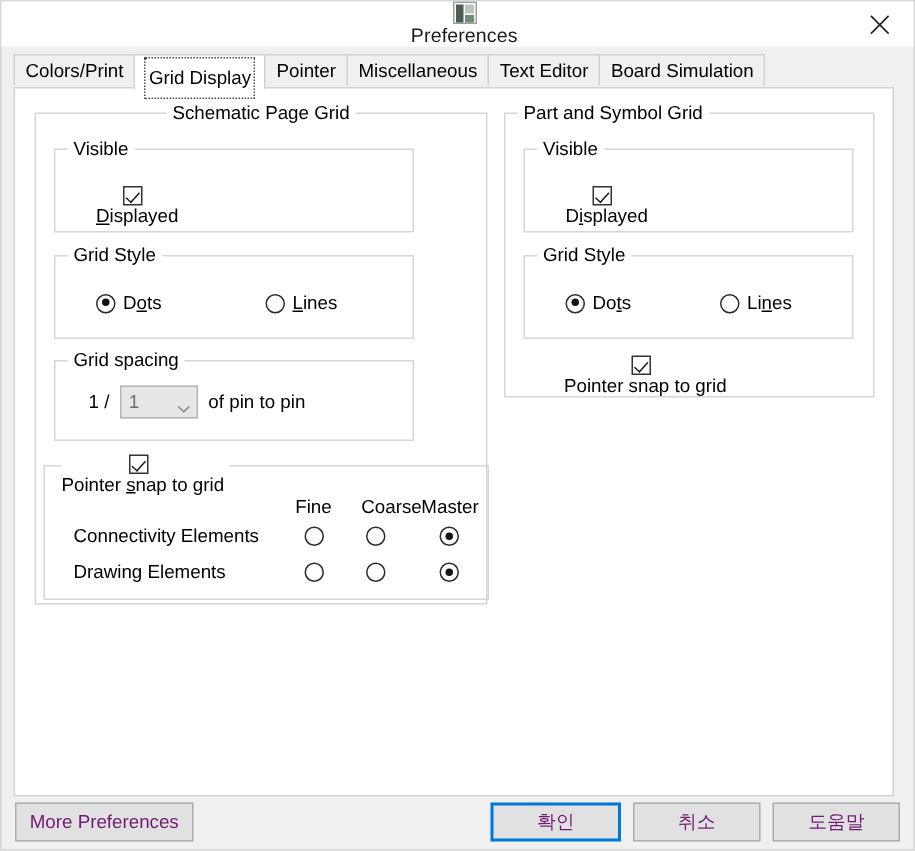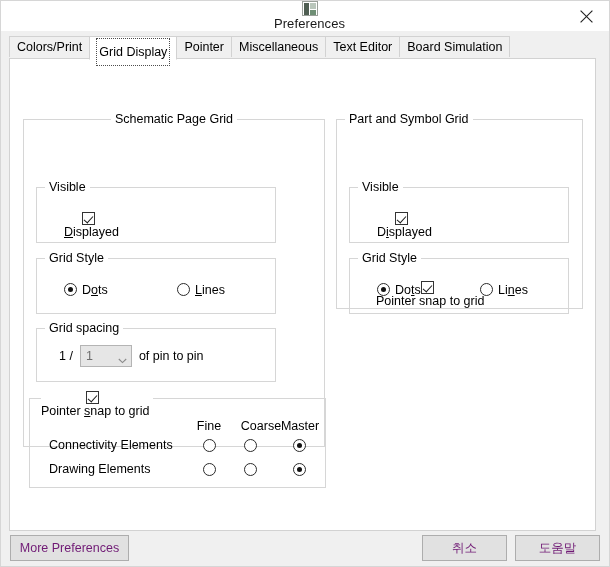--- a/index.html
+++ b/index.html
@@ -125,21 +125,20 @@
     background: #ffffff;
     border: 1px solid #d2d2d2;
     box-sizing: border-box;
   }
 
   
   .group {
     position: absolute;
     border: 1px solid #d6d6d6;
     box-sizing: border-box;
-    margin-top: 44px;
   }
   .group > .legend {
     position: absolute;
     top: -8px;
     background: #ffffff;
     padding: 0 4px;
     font-size: 12.5px;
     color: #000;
     white-space: nowrap;
   }
@@ -175,20 +174,21 @@
     width: 4px; height: 8px;
     border: solid #1a1a1a;
     border-width: 0 1.6px 1.6px 0;
     transform: rotate(42deg);
   }
   .chk-label { font-size: 12.5px; color: #000; }
 
   
   .rad {
     display: inline-flex;
+    align-items: center;
     cursor: default;
     white-space: nowrap;
   }
   .radbox {
     width: 13px; height: 13px;
     border: 1.4px solid #2b2b2b;
     border-radius: 50%;
     background: #ffffff;
     box-sizing: border-box;
     position: relative;
@@ -416,20 +416,23 @@
         <span class="chkbox checked"></span>
         <span class="chk-label"><span>Pointer snap to </span><u class="acc">g</u><span>rid</span></span>
       </div>
     </div>
 
   </div>
 
   <div class="btn" style="left:9px; top:534px; width:119px;">
     <span>More Preferences</span>
   </div>
+  <div class="btn default" style="left:326px; top:534px; width:87px;">
+    <span>확인</span>
+  </div>
   <div class="btn" style="left:514px; top:534px; width:85px;">
     <span>도움말</span>
   </div>
   <div class="btn" style="left:421px; top:534px; width:85px;">
     <span>취소</span>
   </div>
 
 </div>
 
 </body></html>

